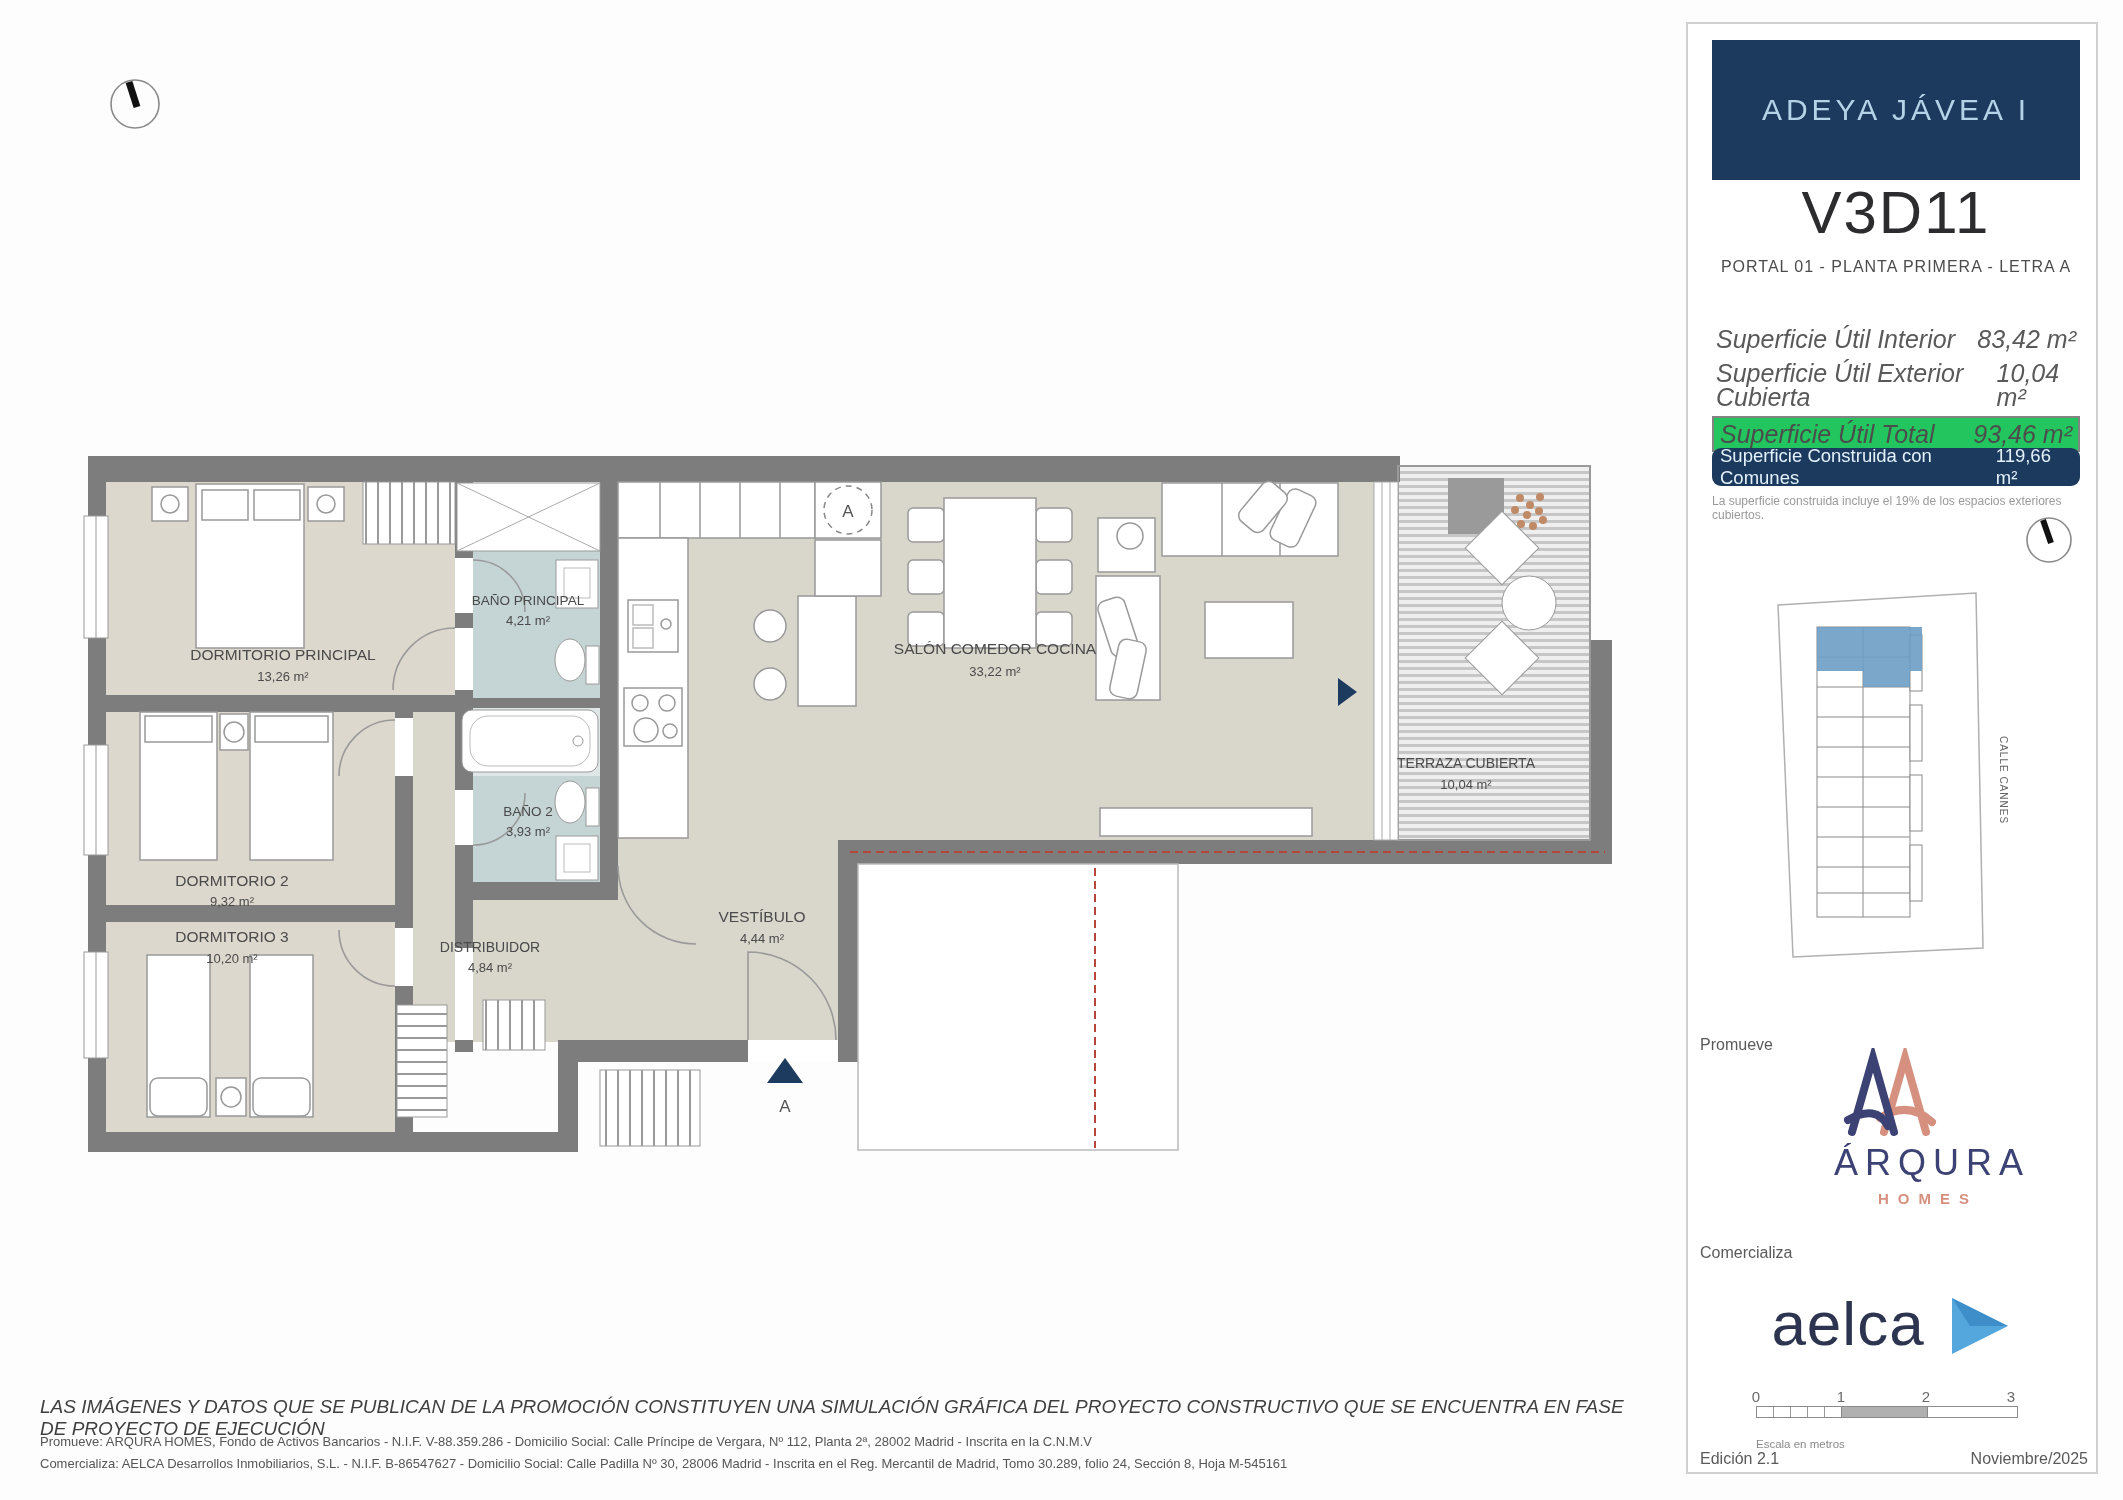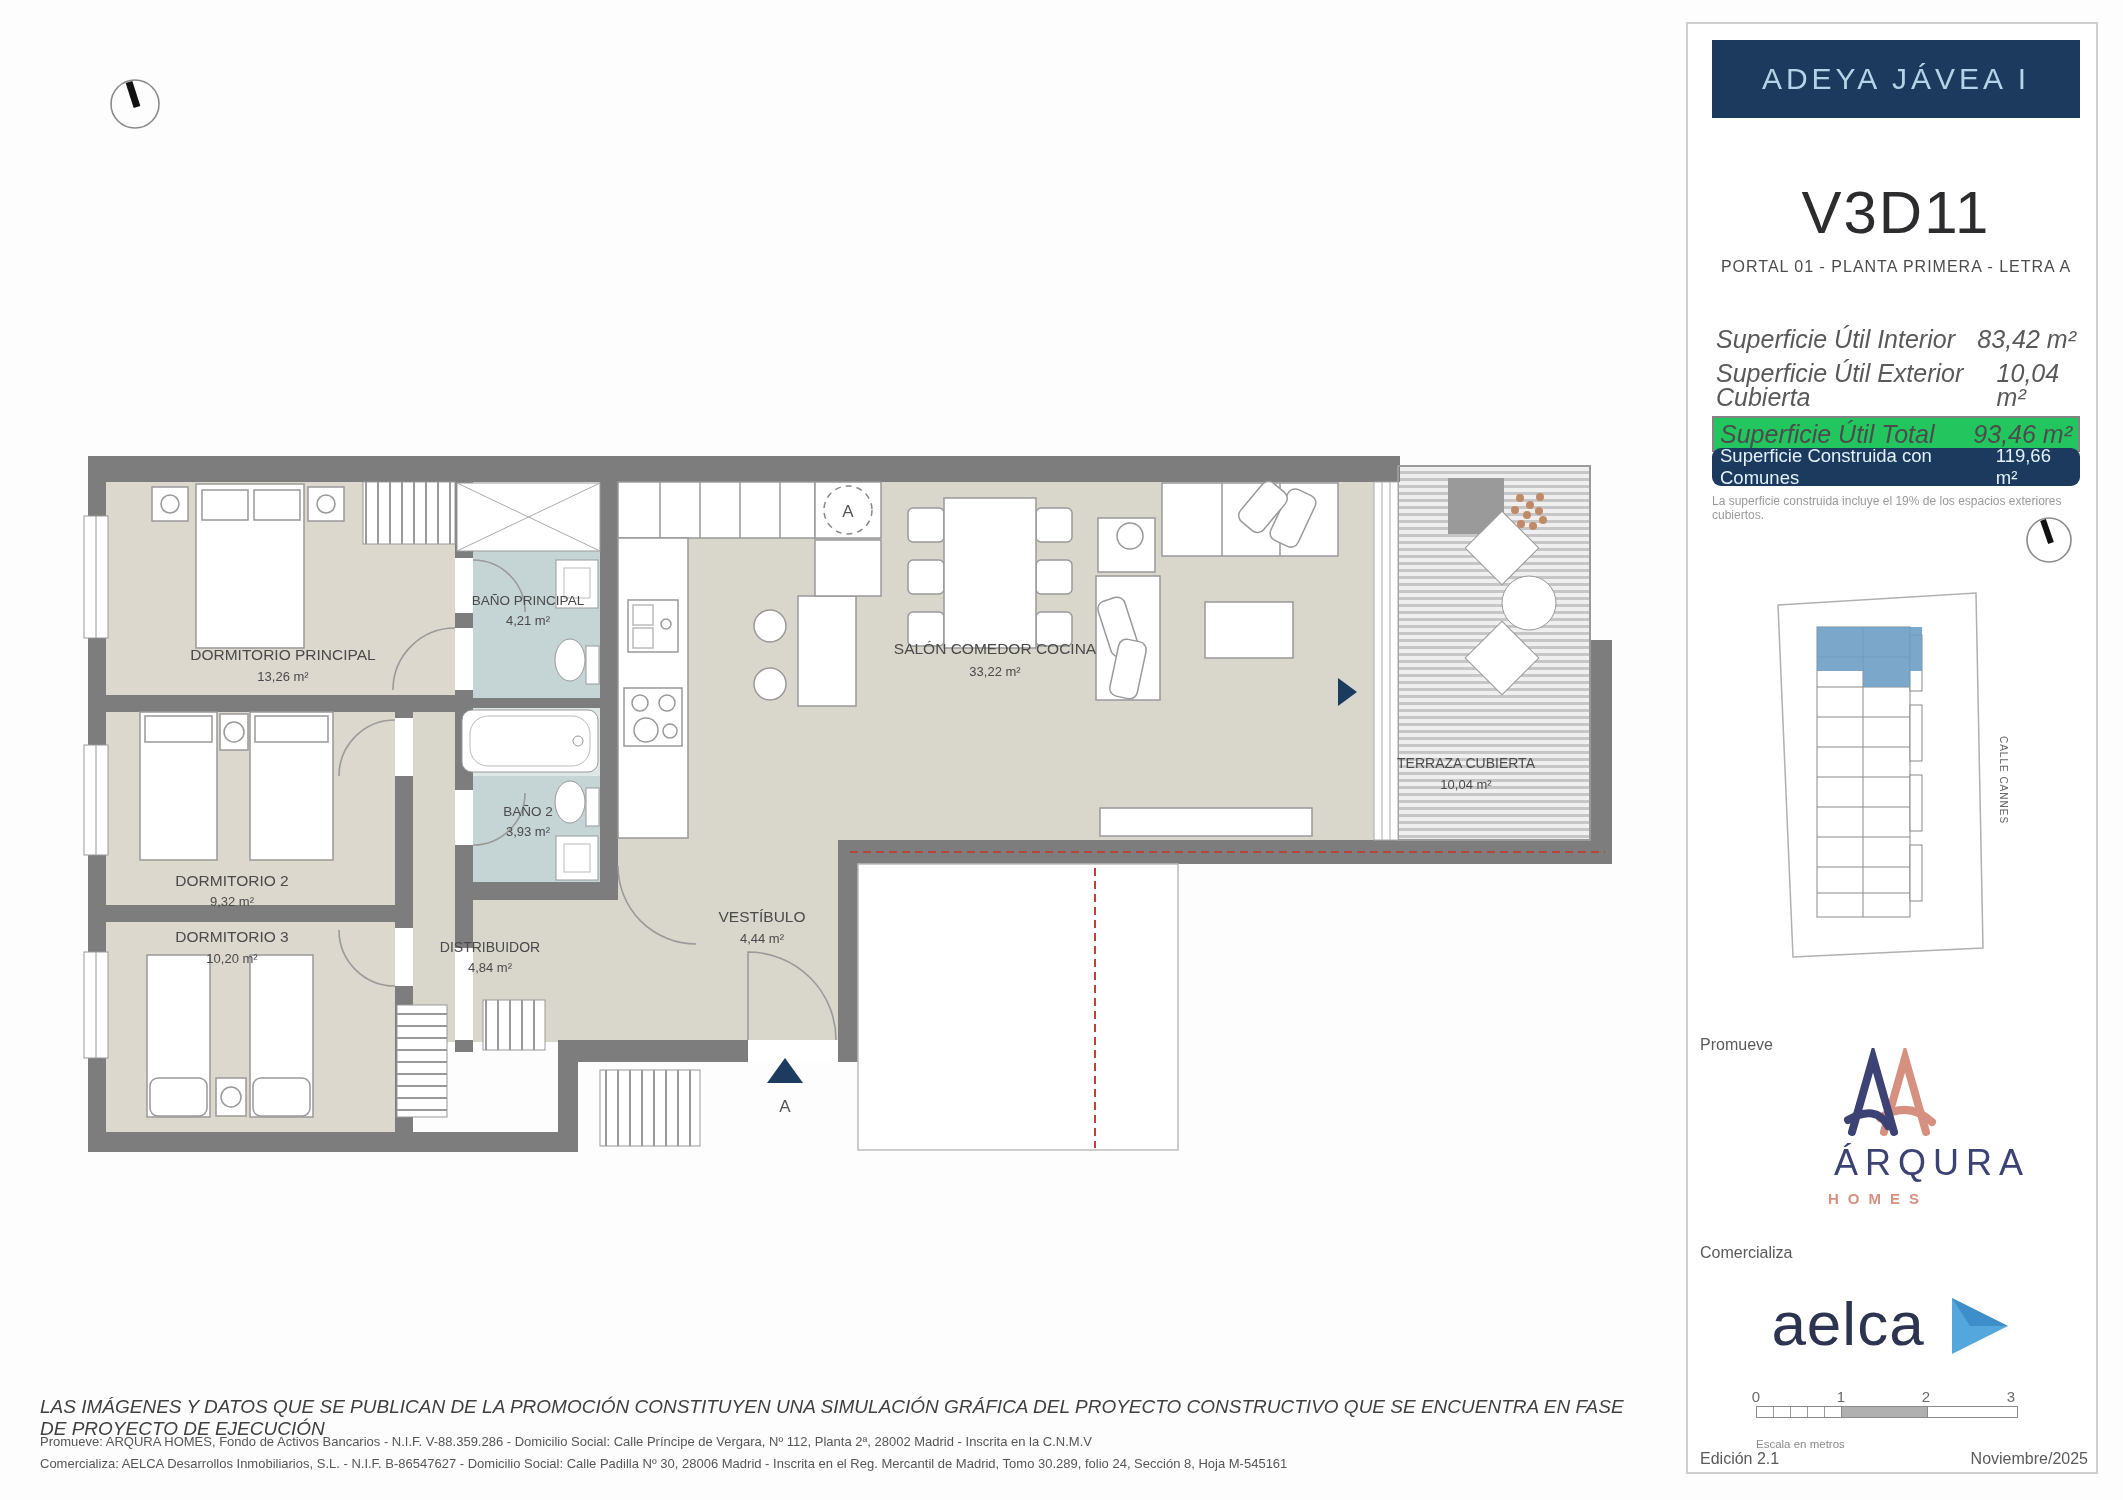--- a/index.html
+++ b/index.html
@@ -2,41 +2,41 @@
 <html><head>
 <meta charset="utf-8">
 <style>
   html,body{margin:0;padding:0;}
   body{width:2123px;height:1500px;background:#fdfdfd;position:relative;overflow:hidden;
        font-family:"Liberation Sans", sans-serif;color:#444;}
   .abs{position:absolute;}
   
   .card{left:1686px;top:22px;width:412px;height:1452px;background:#fff;
         border:2px solid #cfcfcf;box-sizing:border-box;}
-  .titlebar{left:1712px;top:40px;width:368px;height:78px;background:#1b3a5e;
+  .titlebar{left:1712px;top:40px;width:368px;height:140px;background:#1b3a5e;
             display:flex;align-items:center;justify-content:center;}
   .titlebar span{color:#b5d3e7;font-size:30px;letter-spacing:4px;font-weight:400;}
   .unitcode{left:1712px;top:178px;width:368px;text-align:center;font-size:60px;
             color:#2c2c2f;letter-spacing:2px;font-weight:500;}
   .unitloc{left:1712px;top:258px;width:368px;text-align:center;font-size:16px;
            color:#4c4c4c;letter-spacing:1px;}
   .stable{left:1712px;top:322px;width:368px;font-size:25px;color:#595959;font-style:italic;}
   .srow{display:flex;justify-content:space-between;padding:5px 4px;line-height:24px;}
   .srow.total{background:#22c55e;border:2px solid #838383;color:#4c4c4c;padding:4px 6px;margin-top:2px;}
   .cbar{left:1712px;top:448px;width:368px;height:38px;background:#1b3a5e;display:flex;
         justify-content:space-between;align-items:center;box-sizing:border-box;padding:0 8px;border-radius:9px;}
   .cbar span{color:#e3f1fb;font-size:18.5px;}
   .cnote{left:1712px;top:494px;width:372px;font-size:12px;color:#9a9a9a;}
   .promueve,.comercializa{left:1700px;width:200px;font-size:16px;color:#5a5a5a;}
   .edition{left:1700px;top:1450px;width:180px;font-size:16px;color:#5a5a5a;}
   .date{left:1908px;top:1450px;width:180px;text-align:right;font-size:16px;color:#5a5a5a;}
   
   .arqura-name{left:1760px;top:1142px;width:270px;text-align:right;font-size:36px;
                color:#3d4274;letter-spacing:7px;}
-  .arqura-sub{left:1828px;top:1190px;width:270px;text-align:left;font-size:15px;
+  .arqura-sub{left:1708px;top:1190px;width:270px;text-align:right;font-size:15px;
               color:#d6907f;letter-spacing:9px;font-weight:bold;}
   
   .aelca-name{left:1748px;top:1288px;width:200px;text-align:center;font-size:62px;
               color:#2d3450;font-weight:500;letter-spacing:1px;}
   
   .scalewrap{left:1756px;top:1388px;width:262px;font-size:15px;color:#6a6a6a;}
   .ticks{position:relative;height:18px;}
   .ticks span{position:absolute;transform:translateX(-50%);}
   .sbar{height:12px;border:1px solid #8a8a8a;display:flex;box-sizing:border-box;background:#fff;}
   .seg1{width:85px;display:flex;}

